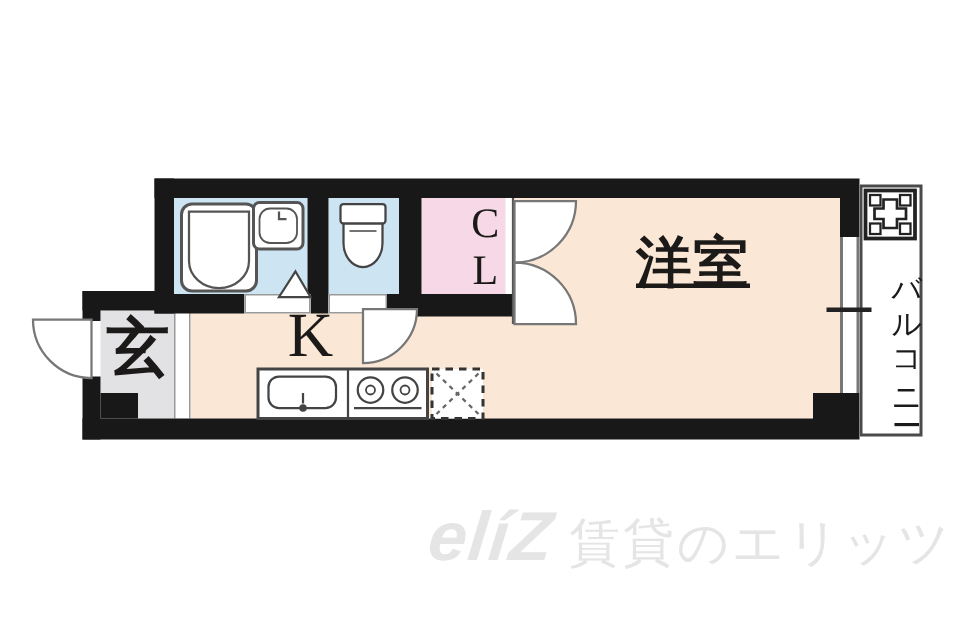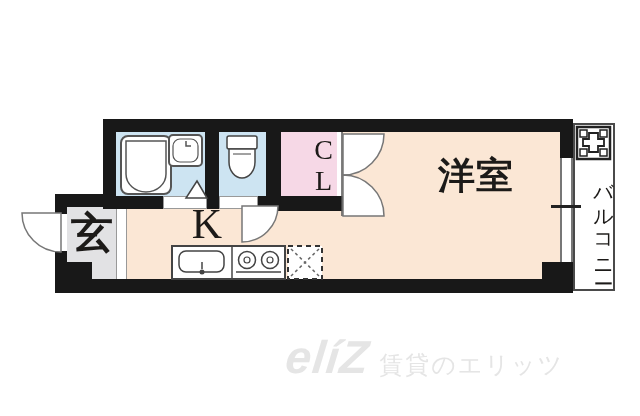--- a/index.html
+++ b/index.html
@@ -27,21 +27,21 @@
                display:flex;justify-content:center;font-weight:500;}
   
   .win-gap{background:#fff;}
   .win-line{background:#777;}
   .win-tick{background:#222;}
   
   .watermark{display:flex;align-items:baseline;color:#e5e5e5;
              font-family:"Liberation Sans","DejaVu Sans",sans-serif;white-space:nowrap;}
   .wm-logo{font-size:46px;font-weight:bold;font-style:italic;transform:skewX(-6deg);
            letter-spacing:1px;margin-right:10px;}
-  .wm-text{font-size:24px;font-weight:normal;letter-spacing:2px;}
+  .wm-text{font-size:34px;font-weight:normal;letter-spacing:2px;}
   svg{position:absolute;left:0;top:0;}
 </style>
 </head>
 <body>
 
 <div class="stage">
 
   <div class="abs floor-wet" style="left:116px;top:132px;width:89px;height:64px;"></div>
   <div class="abs floor-wet" style="left:219px;top:132px;width:47px;height:64px;"></div>
   <div class="abs floor-cl" style="left:281px;top:132px;width:56px;height:64px;"></div>
@@ -133,21 +133,21 @@
       <rect x="600" y="130" width="7" height="7" fill="#fff" stroke="#222" stroke-width="1.5"></rect>
       <rect x="580" y="149" width="7" height="7" fill="#fff" stroke="#222" stroke-width="1.5"></rect>
       <rect x="600" y="149" width="7" height="7" fill="#fff" stroke="#222" stroke-width="1.5"></rect>
       <path d="M589,133 h9 v6 h6 v7 h-6 v6 h-9 v-6 h-6 v-7 h6 z" fill="#fff" stroke="#222" stroke-width="1.8"></path>
     </g>
   </svg>
 
   <div class="abs lbl lbl-ent" style="left:66px;top:212px;width:52px;">玄</div>
   <div class="abs lbl lbl-k" style="left:184px;top:203px;width:46px;">K</div>
   <div class="abs lbl lbl-cl" style="left:281px;top:135px;width:56px;height:60px;">CL</div>
-  <div class="abs lbl lbl-room" style="left:382px;top:156px;width:188px;">
+  <div class="abs lbl lbl-room" style="left:368px;top:156px;width:188px;text-decoration:underline;">
     <span class="line">洋室</span>
   </div>
   <div class="abs lbl lbl-balcony" style="left:574px;top:160px;width:40px;height:126px;">バルコニー</div>
 
   <div class="abs watermark" style="left:286px;top:330px;">
     <span class="wm-logo">elíZ</span>
     <span class="wm-text">賃貸のエリッツ</span>
   </div>
 
 </div>

